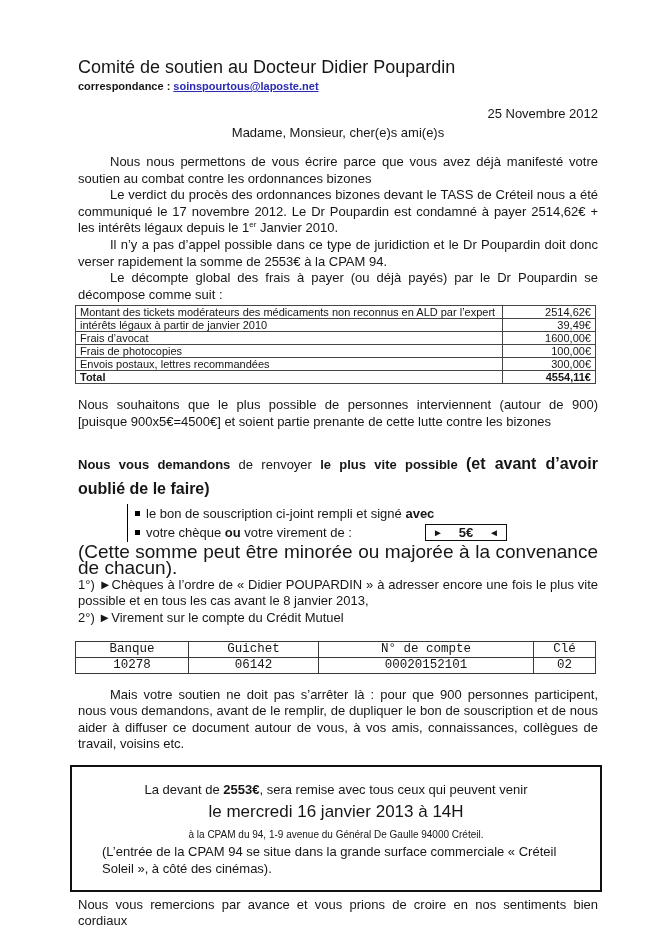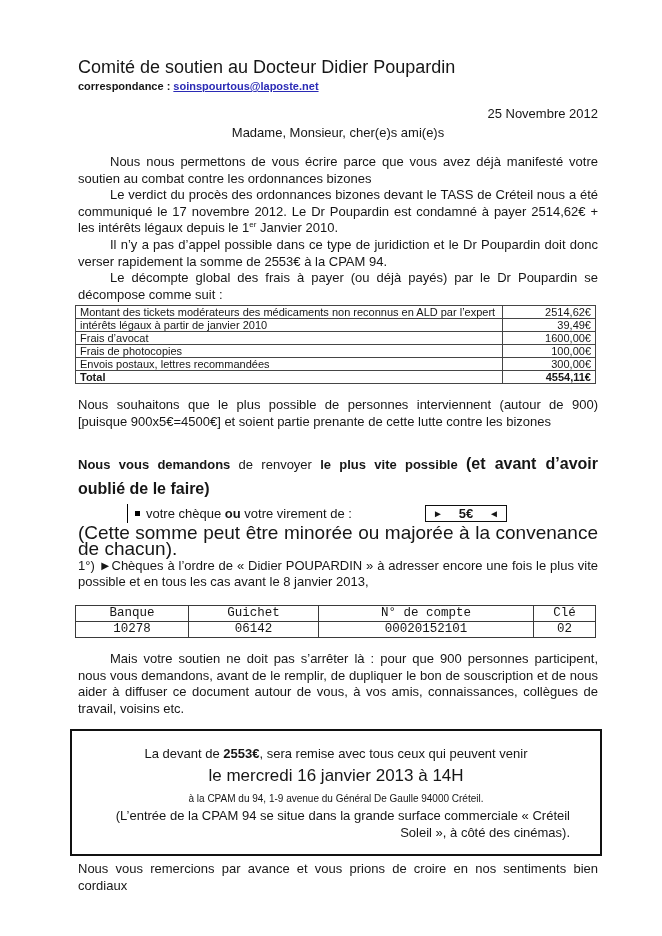--- a/index.html
+++ b/index.html
@@ -43,21 +43,21 @@
   table.bank td{border:1px solid #3a3a3a;text-align:center;height:15px;line-height:15px;padding:0 2px;font-family:Liberation Mono, monospace;}
 
   .event-box{
     border:2px solid #111;margin:12px -4px 0 -8px;
     padding:14px 30px 13px;text-align:center;
   }
   .ev1{font-size:13px;line-height:17px;text-align:center;}
   .ev2{font-size:17px;line-height:22px;margin-top:3px;text-align:center;}
   .ev2 .b{font-weight:normal;}
   .ev3{font-size:10px;line-height:17px;margin-top:3px;}
-  .ev4{font-size:13px;line-height:17px;text-align:right;}
+  .ev4{font-size:13px;line-height:17px;text-align:left;}
   .closing{margin-top:5px;}
 </style>
 </head>
 <body>
 
 <div class="page">
 
   <div class="title">Comité de soutien au Docteur Didier Poupardin</div>
 
   <div class="corr"><span>correspondance : </span><a>soinspourtous@laposte.net</a></div>
@@ -101,34 +101,36 @@
       <td class="amount">4554,11€</td>
     </tr>
   </tbody>
     </table>
 
   <p class="mt"><span>Nous souhaitons que </span><span class="u">le plus possible de personnes interviennent</span><span> (autour de 900) [puisque 900x5€=4500€] et soient partie prenante de cette lutte contre les bizones</span></p>
 
   <p class="demand"><span class="b u">Nous vous demandons</span><span> de renvoyer </span><span class="b">le plus vite possible </span><span class="big">(et avant d’avoir oublié de le faire)</span></p>
 
   <div class="bullets">
+    <div class="bullet"><span class="sq"></span><span class="u">le bon de souscription ci-joint rempli et signé</span><span class="b"> avec</span></div>
     <div class="bullet"><span class="sq"></span><span class="u">votre chèque </span><span class="b u">ou</span><span class="u"> votre virement</span><span> de :</span>
       <span class="amount-box">
           <span class="arr">►</span>
           <span>5€</span>
           <span class="arr">◄</span>
         </span>
     </div>
   </div>
 
   <p class="note">(Cette somme peut être minorée ou majorée à la convenance de chacun).</p>
 
   <p><span class="u">1°) ►Chèques à l’ordre de « Didier POUPARDIN »</span><span> à adresser encore une fois </span><span class="u">le plus vite possible</span><span> et en tous les cas avant le 8 janvier 2013,</span></p>
 
 
+  <p><span>2°) ►</span><span class="u">Virement sur le compte</span><span> du Crédit Mutuel</span></p>
 
   <table class="bank">
     <tbody>
         <tr>
       <td>Banque</td>
       <td>Guichet</td>
       <td>N° de compte</td>
       <td>Clé</td>
     </tr>
     <tr>

